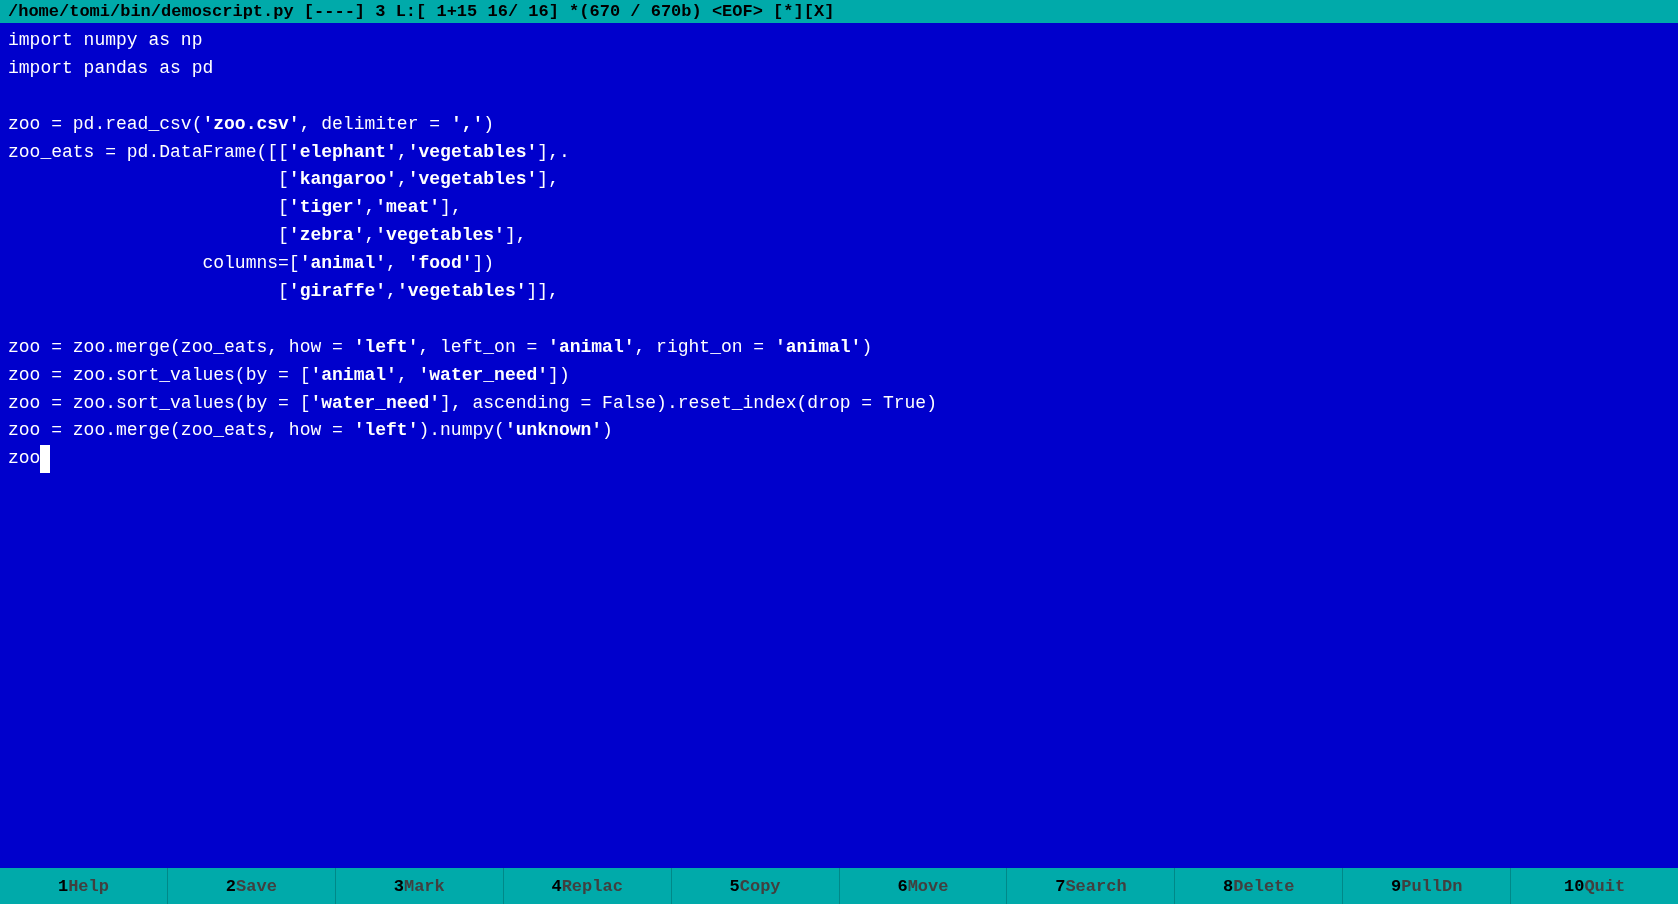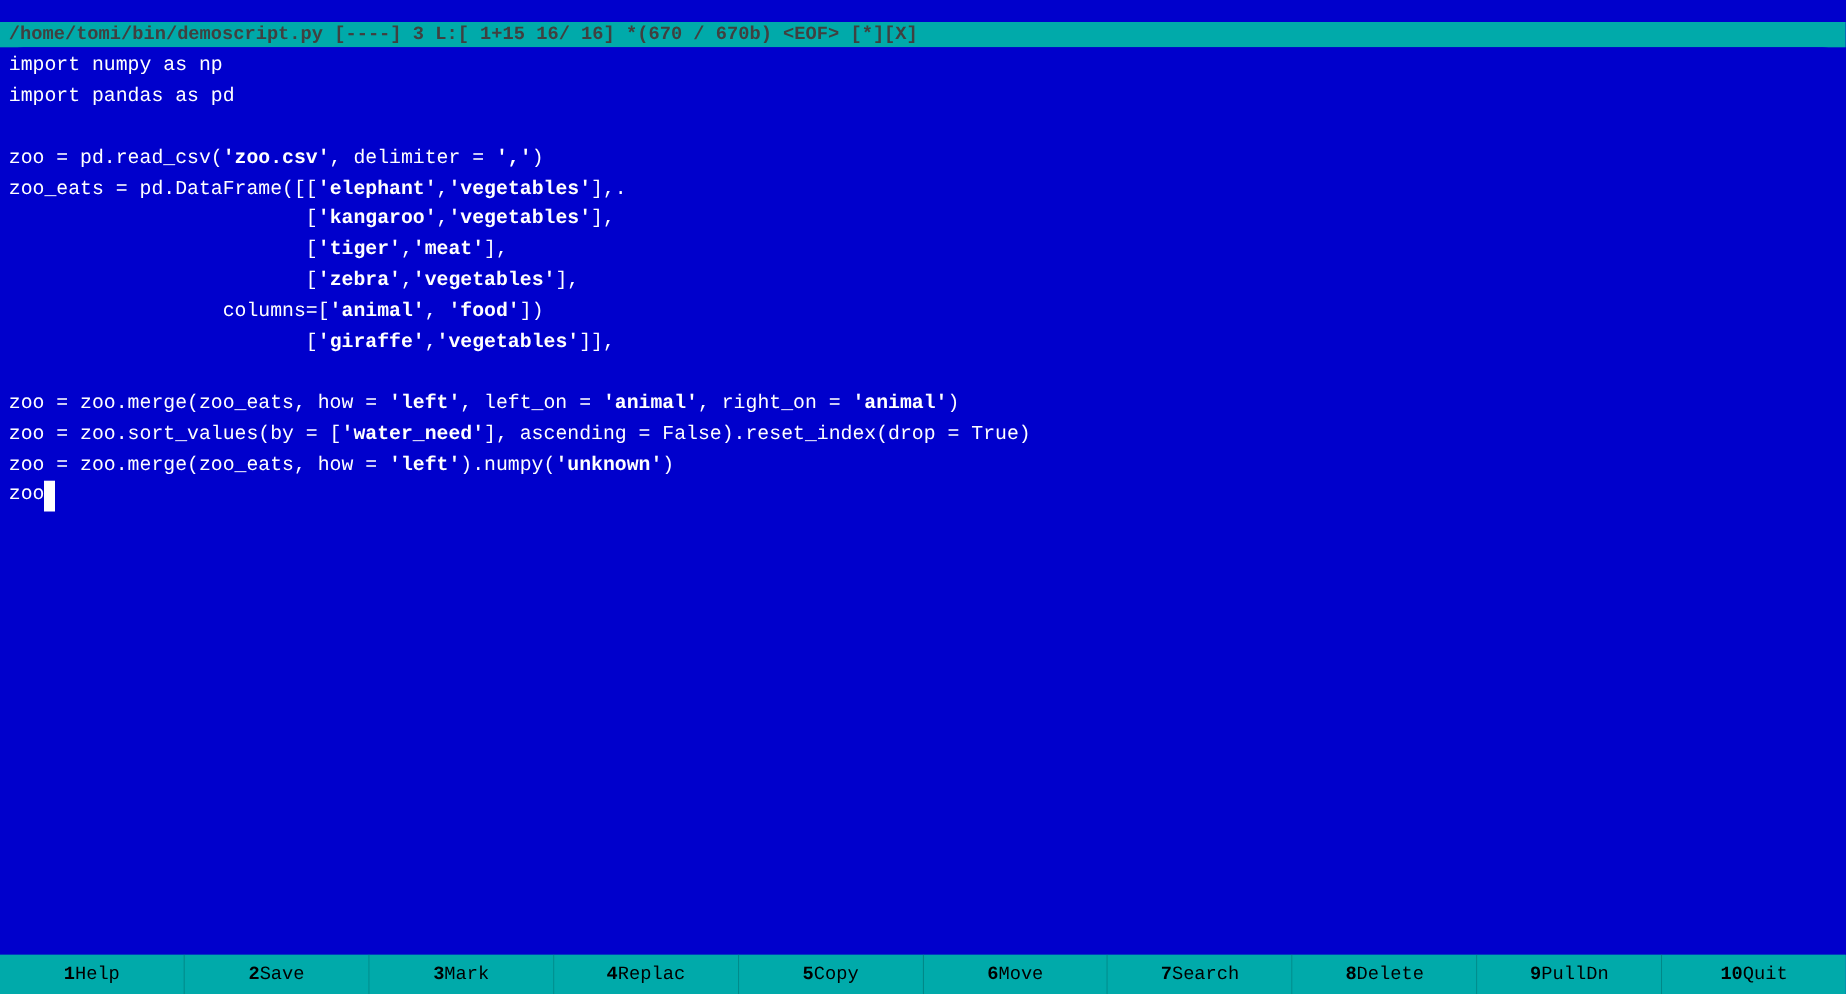--- a/index.html
+++ b/index.html
@@ -10,29 +10,28 @@
       width: 1678px;
       height: 904px;
       overflow: hidden;
       display: flex;
       flex-direction: column;
     }
 
     
     #title-bar {
       background: #00aaaa;
-      color: #404040;
+      color: #000000;
       padding: 2px 8px;
       font-size: 17px;
       font-weight: bold;
       white-space: nowrap;
       flex-shrink: 0;
       display: flex;
       align-items: flex-end;
-      margin-top: 20px;
     }
 
     
     #code-area {
       flex: 1;
       background: #0000cc;
       color: #ffffff;
       padding: 4px 8px;
       overflow: hidden;
       font-size: 18px;
@@ -73,22 +72,22 @@
       cursor: pointer;
       background: #00aaaa;
     }
 
     .bottom-btn .num {
       color: #000000;
       font-weight: bold;
     }
 
     .bottom-btn .lbl {
-      color: #000000;
-      font-weight: normal;
+      color: #404040;
+      font-weight: bold;
     }
   </style>
 </head>
 <body>
 
 <div id="title-bar">
   <span>/home/tomi/bin/demoscript.py      [----]    3 L:[    1+15   16/ 16] *(670 / 670b) &lt;EOF&gt;                              [*][X]</span>
 </div>
 
 <div id="code-area">
@@ -110,20 +109,21 @@
   <span class="line"><span class="white">                         [</span><span class="green">'zebra'</span><span class="white">,</span><span class="green">'vegetables'</span><span class="white">],</span></span>
 
   <span class="line"><span class="white">                  columns=[</span><span class="green">'animal'</span><span class="white">, </span><span class="green">'food'</span><span class="white">])</span></span>
 
   <span class="line"><span class="white">                         [</span><span class="green">'giraffe'</span><span class="white">,</span><span class="green">'vegetables'</span><span class="white">]],</span></span>
 
   <span class="line"> </span>
 
   <span class="line"><span class="white">zoo = zoo.merge(zoo_eats, how = </span><span class="green">'left'</span><span class="white">, left_on = </span><span class="green">'animal'</span><span class="white">, right_on = </span><span class="green">'animal'</span><span class="white">)</span></span>
 
+  <span class="line"><span class="white">zoo = zoo.sort_values(by = [</span><span class="green">'animal'</span><span class="white">, </span><span class="green">'water_need'</span><span class="white">])</span></span>
 
   <span class="line"><span class="white">zoo = zoo.sort_values(by = [</span><span class="green">'water_need'</span><span class="white">], ascending = False).reset_index(drop = True)</span></span>
 
   <span class="line"><span class="white">zoo = zoo.merge(zoo_eats, how = </span><span class="green">'left'</span><span class="white">).numpy(</span><span class="green">'unknown'</span><span class="white">)</span></span>
 
   <span class="line"><span class="white">zoo</span><span class="cursor">&nbsp;</span></span>
 
 </div>
 
 <div id="bottom-bar">

